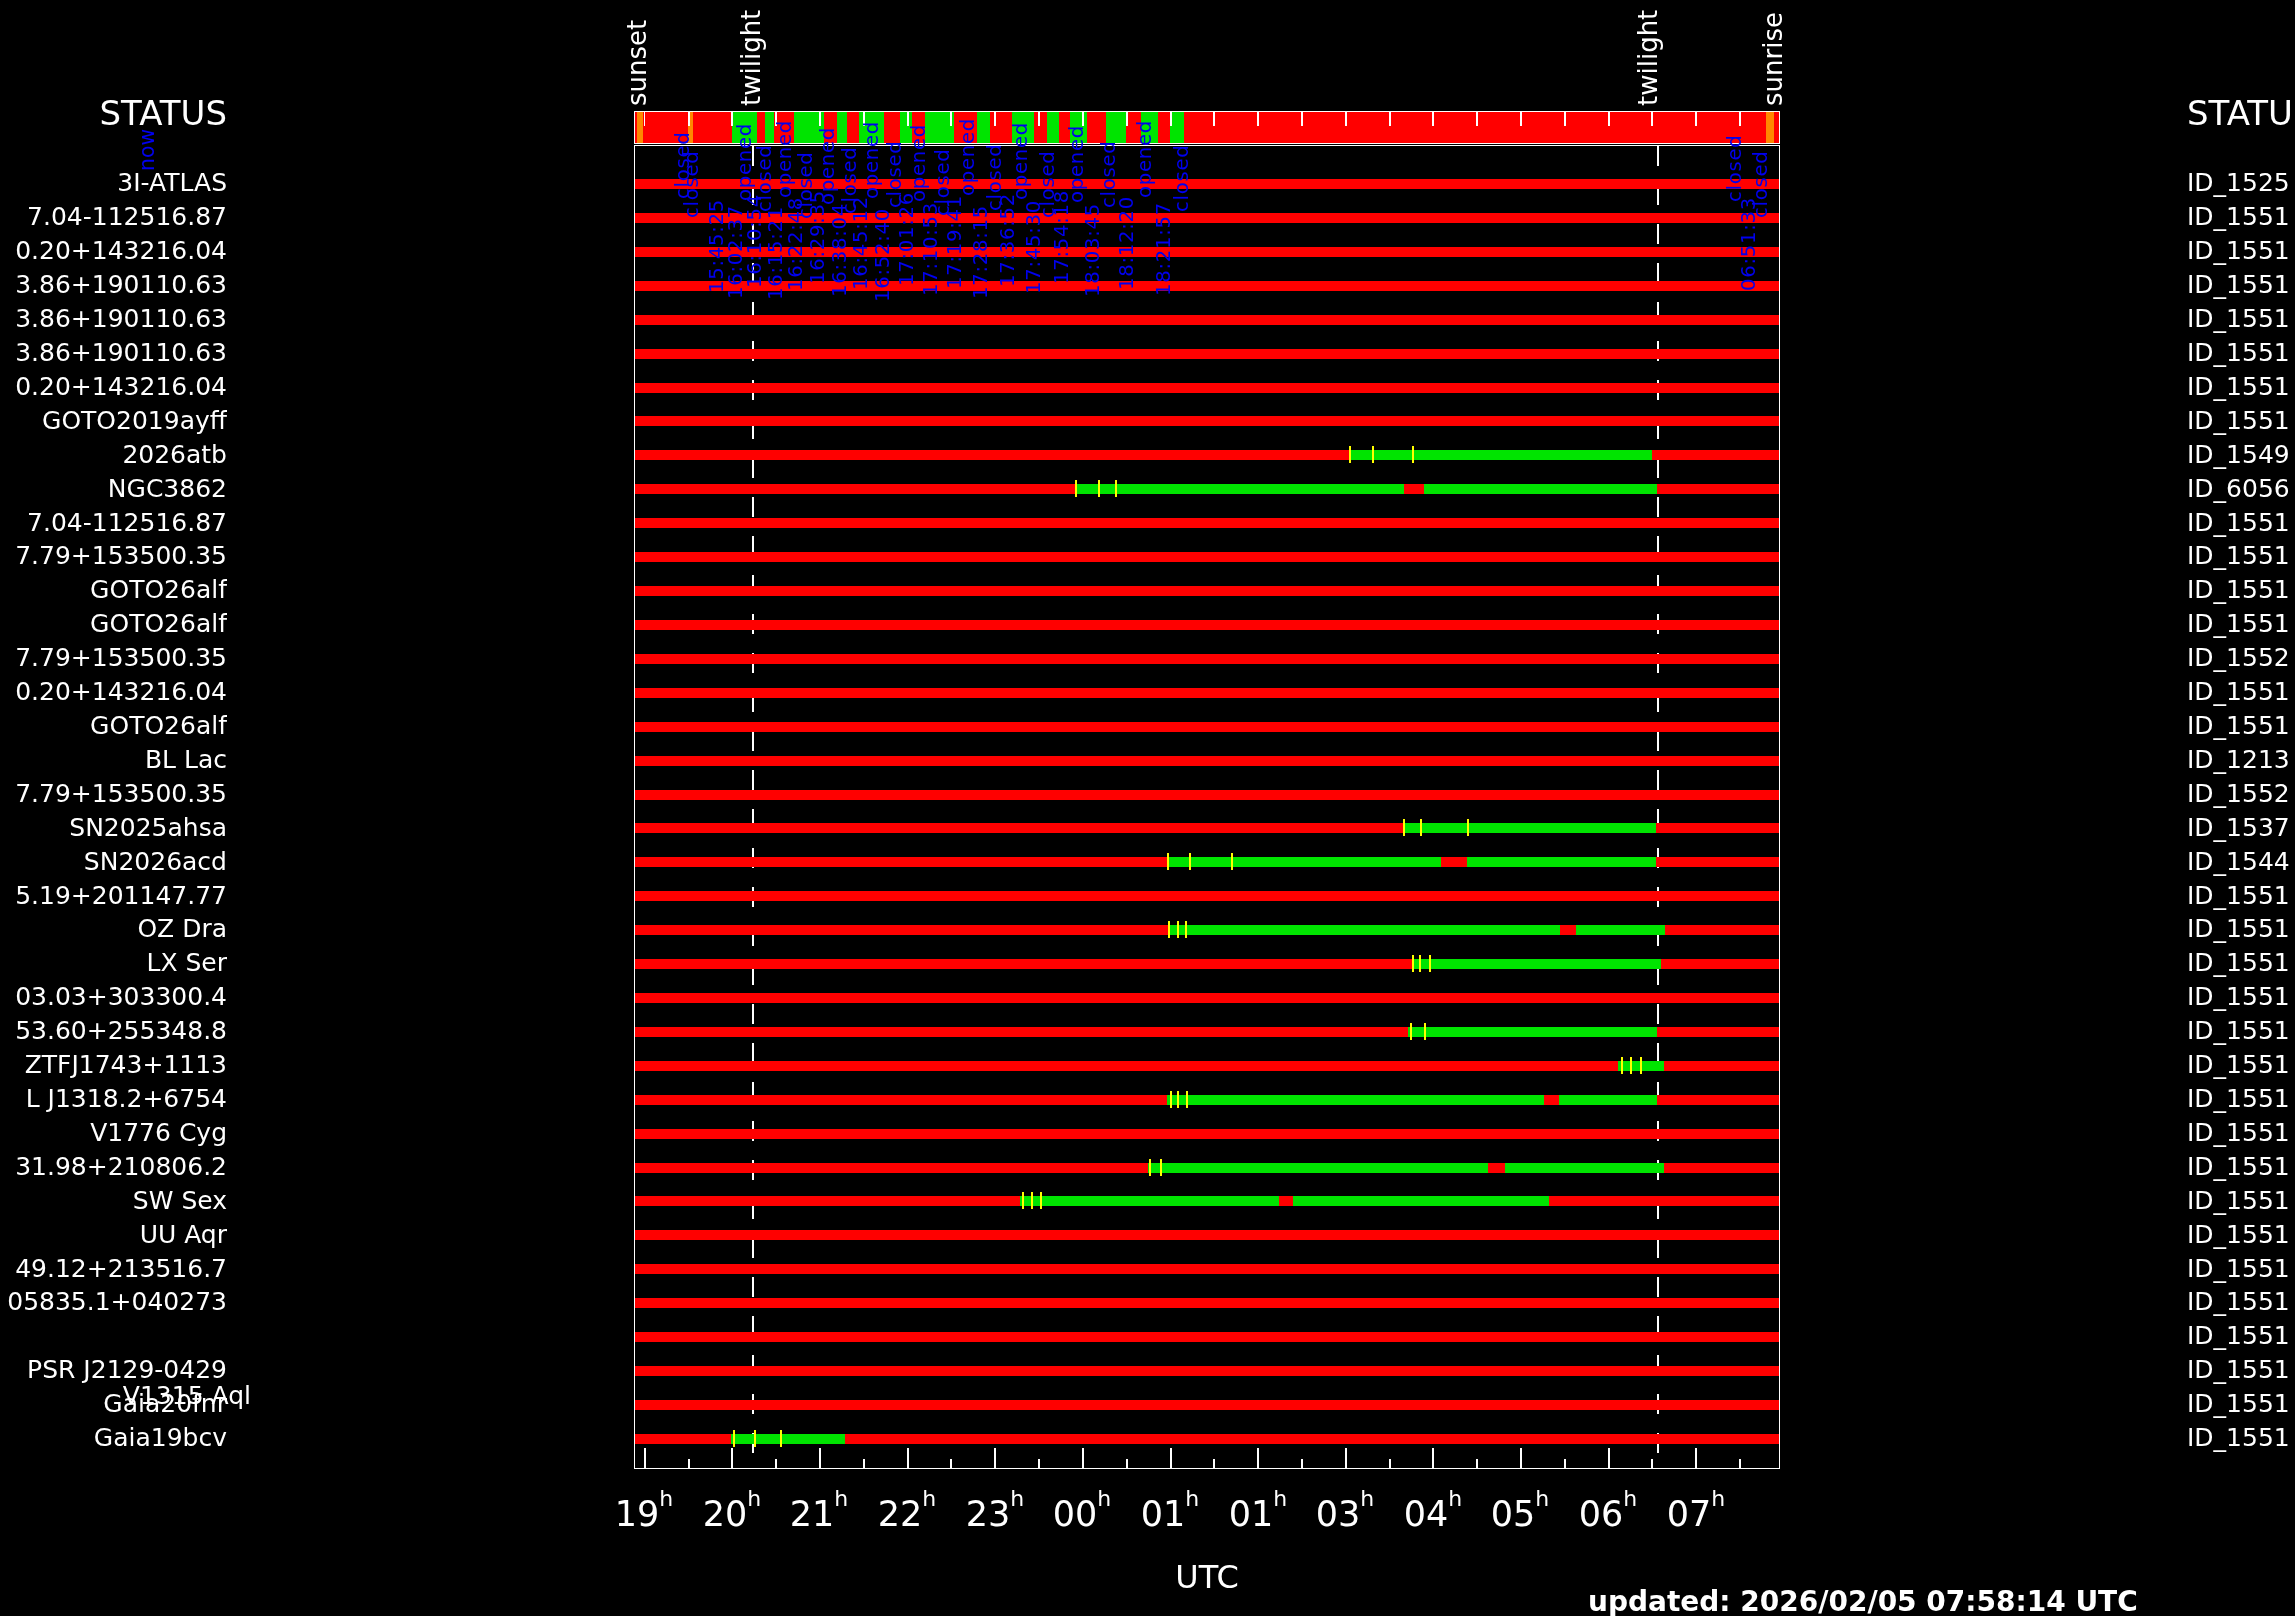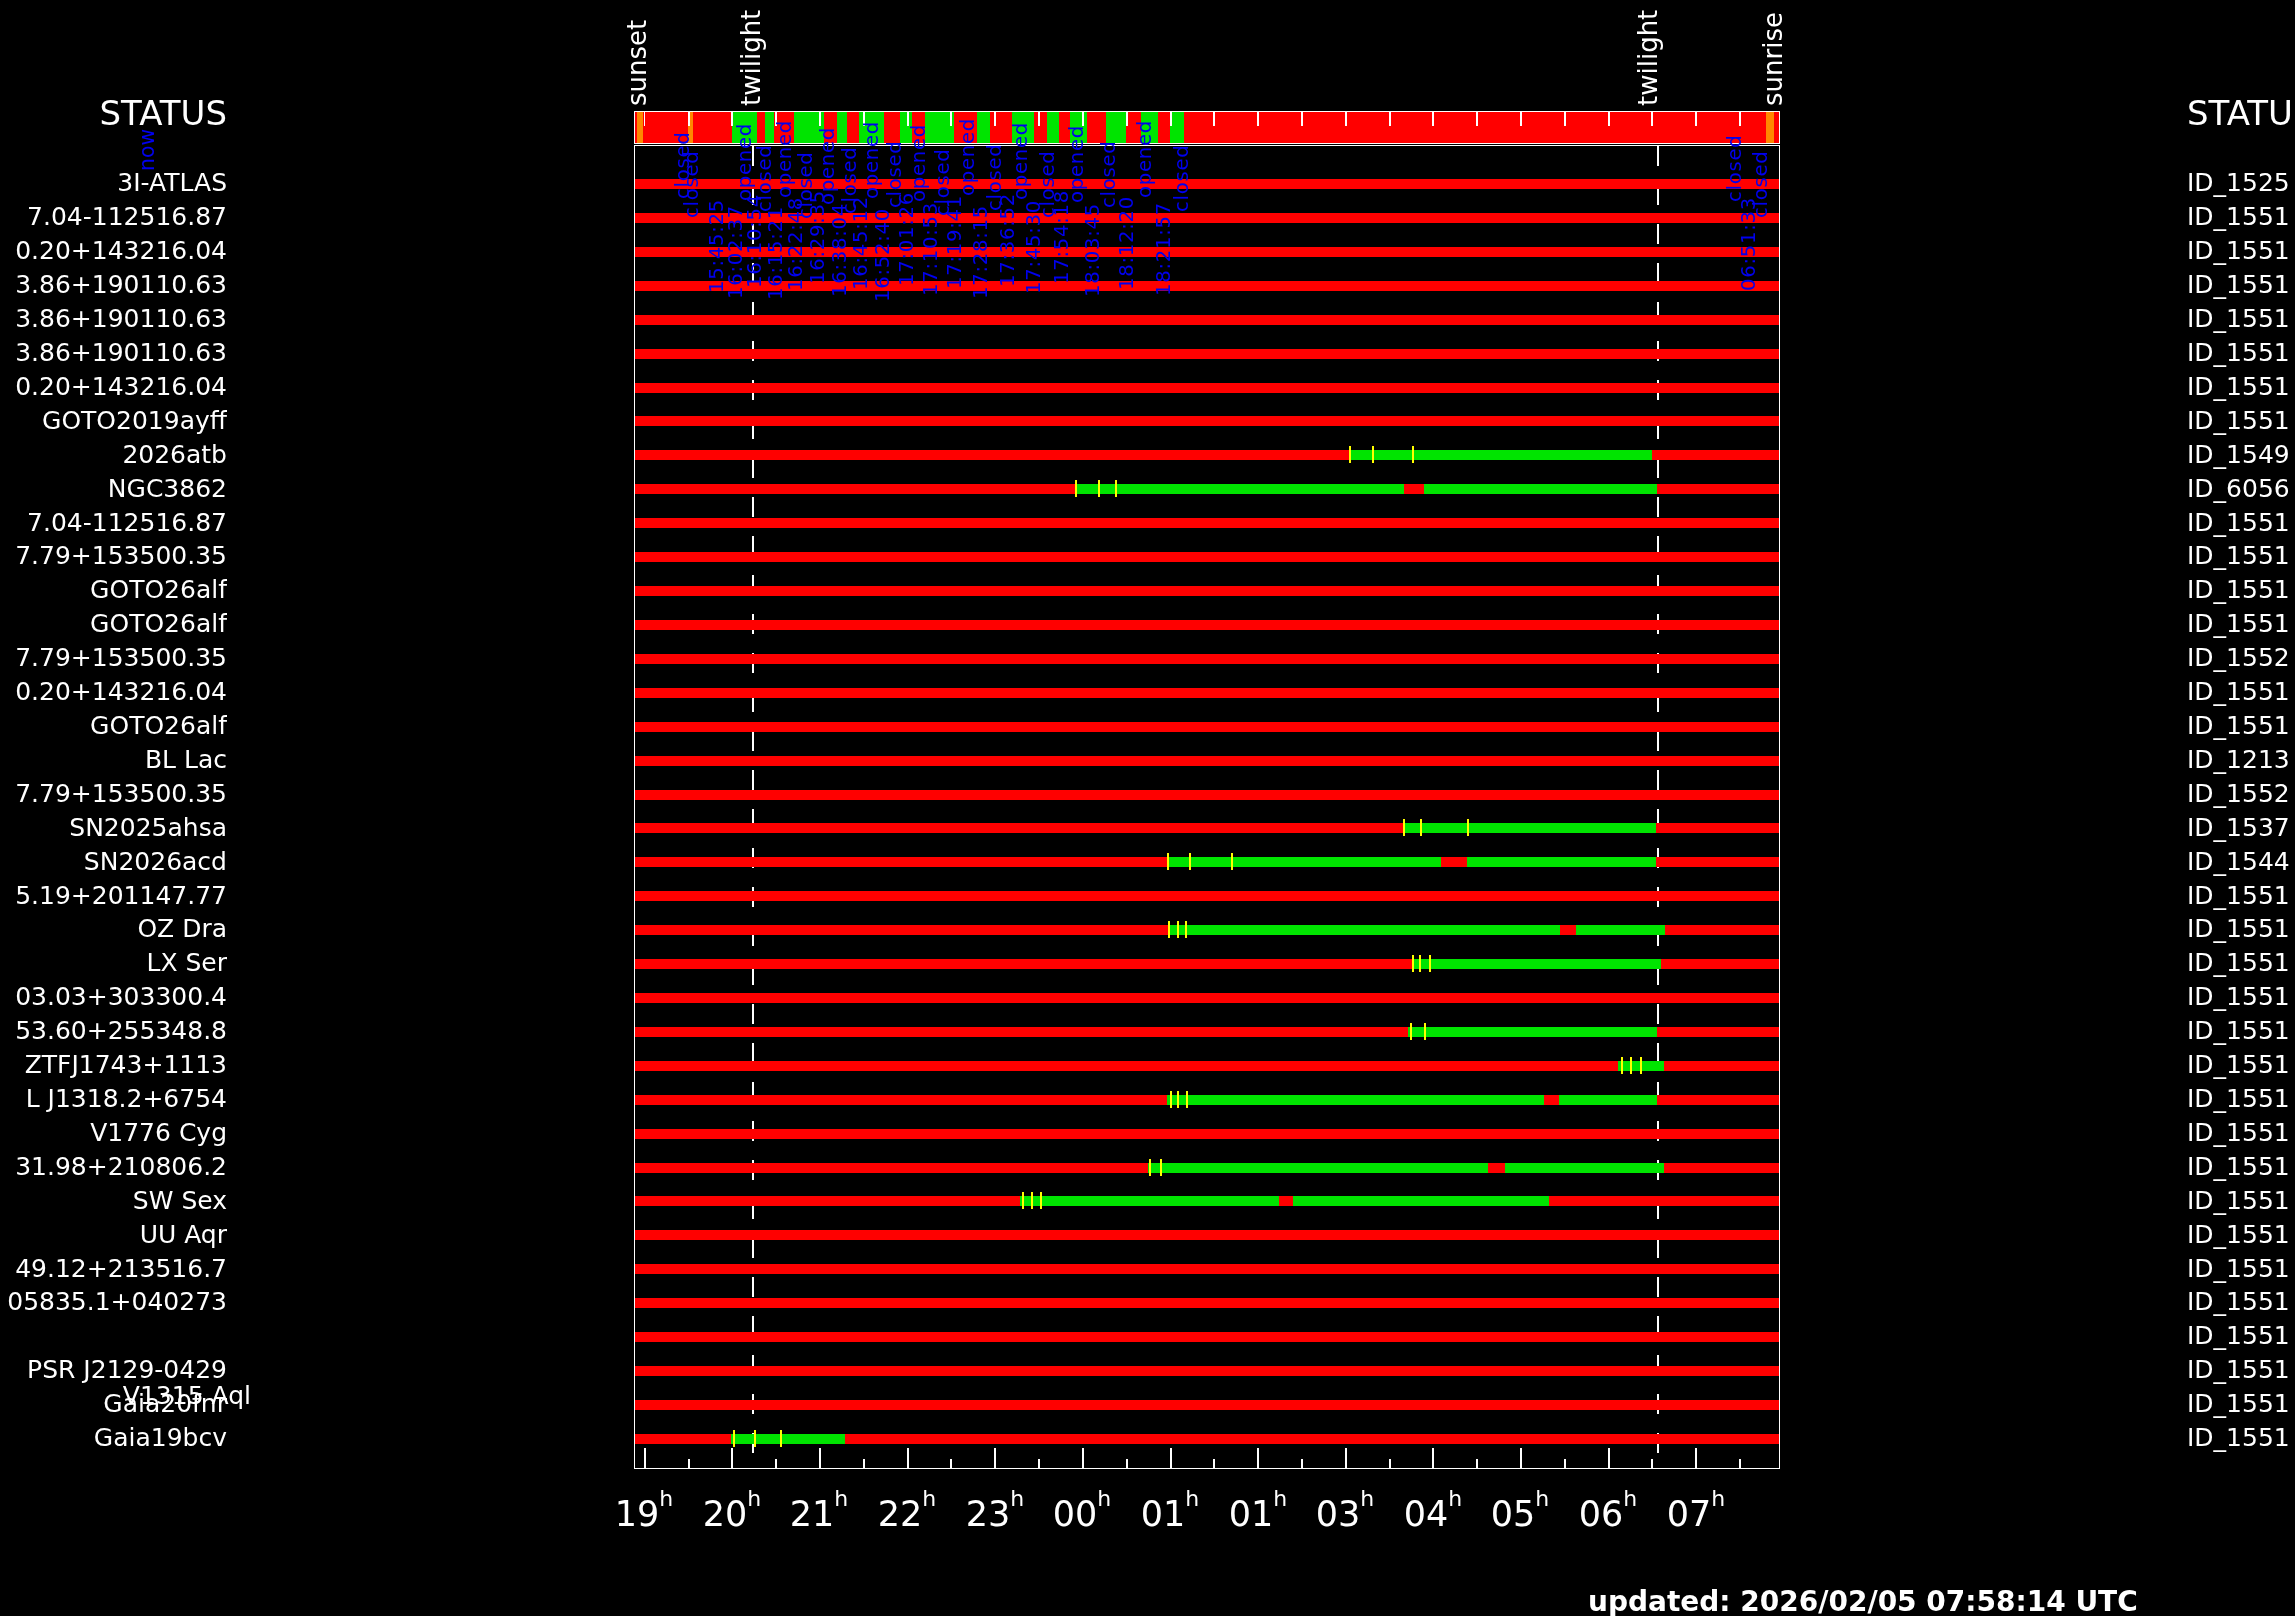--- a/index.html
+++ b/index.html
@@ -366,15 +366,16 @@
       <div class="hourlab" style="left: 995px;"><span>23</span><sup>h</sup></div>
       <div class="hourlab" style="left: 1082px;"><span>00</span><sup>h</sup></div>
       <div class="hourlab" style="left: 1170px;"><span>01</span><sup>h</sup></div>
       <div class="hourlab" style="left: 1258px;"><span>01</span><sup>h</sup></div>
       <div class="hourlab" style="left: 1345px;"><span>03</span><sup>h</sup></div>
       <div class="hourlab" style="left: 1433px;"><span>04</span><sup>h</sup></div>
       <div class="hourlab" style="left: 1520px;"><span>05</span><sup>h</sup></div>
       <div class="hourlab" style="left: 1608px;"><span>06</span><sup>h</sup></div>
       <div class="hourlab" style="left: 1696px;"><span>07</span><sup>h</sup></div>
     </div>
+  <div id="xlabel" class="abs">UTC</div>
   <div id="updated" class="abs">updated: 2026/02/05 07:58:14 UTC</div>
 </div>
 
 
 </body></html>

